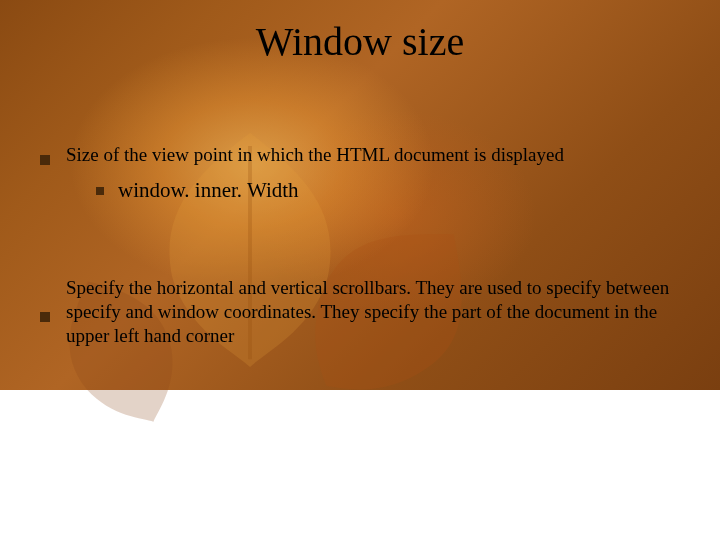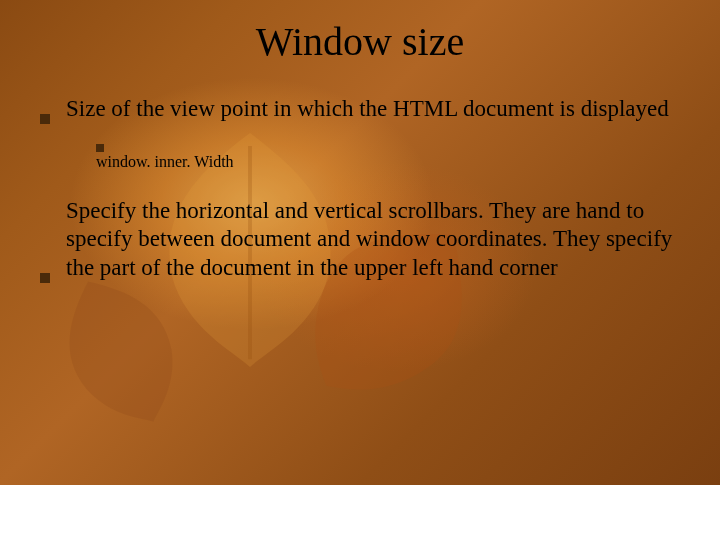--- a/index.html
+++ b/index.html
@@ -6,21 +6,21 @@
     margin: 0;
     padding: 0;
     width: 720px;
     height: 540px;
     overflow: hidden;
     font-family: "Times New Roman", Times, serif;
   }
   .slide {
     position: relative;
     width: 720px;
-    height: 485px;
+    height: 390px;
     background:
       radial-gradient(ellipse 260px 180px at 35% 42%, rgba(255,200,100,0.55) 0%, rgba(255,170,60,0.35) 35%, rgba(180,90,20,0.0) 70%),
       radial-gradient(ellipse 200px 150px at 55% 55%, rgba(200,100,30,0.5) 0%, rgba(150,70,20,0.0) 70%),
       linear-gradient(135deg, #8a4a12 0%, #a05a1a 20%, #b06524 40%, #8f4e16 70%, #7a3f10 100%);
     color: #000;
     box-sizing: border-box;
   }
   .leaf {
     position: absolute;
     opacity: 0.6;
@@ -37,46 +37,46 @@
     color: #000;
   }
   .content {
     position: absolute;
     top: 95px;
     left: 40px;
     right: 30px;
   }
   .lvl1 {
     display: flex;
-    align-items: flex-end;
+    align-items: center;
     margin-bottom: 6px;
-    font-size: 23px;
+    font-size: 19px;
     line-height: 1.25;
+    margin-top: 48px;
   }
   .lvl1 .bullet {
     flex: 0 0 auto;
     width: 10px;
     height: 10px;
     background: #4a2a0a;
     margin-top: 11px;
     margin-right: 16px;
   }
   .lvl1 .text {
     flex: 1 1 auto;
   }
   .sublist {
     margin: 10px 0 16px 56px;
   }
   .lvl2 {
     display: flex;
     align-items: flex-start;
     margin-bottom: 4px;
-    font-size: 16px;
+    font-size: 21px;
     line-height: 1.3;
-    flex-direction: column;
   }
   .lvl2 .bullet {
     flex: 0 0 auto;
     width: 8px;
     height: 8px;
     background: #4a2a0a;
     margin-top: 10px;
     margin-right: 14px;
   }
   .lvl2 .text {
@@ -114,17 +114,17 @@
       <div class="lvl2">
         <div class="bullet"></div>
         <div class="text">window. inner. Width</div>
       </div>
     </div>
 
     <div class="gap"></div>
 
     <div class="lvl1">
       <div class="bullet"></div>
-      <div class="text">Specify the horizontal and vertical scrollbars. They are hand to specify between document and window coordinates. They specify the part of the document in the upper left hand corner</div>
+      <div class="text">Specify the horizontal and vertical scrollbars. They are used to specify between specify and window coordinates. They specify the part of the document in the upper left hand corner</div>
     </div>
 
   </div>
 </div>
 
 </body></html>

